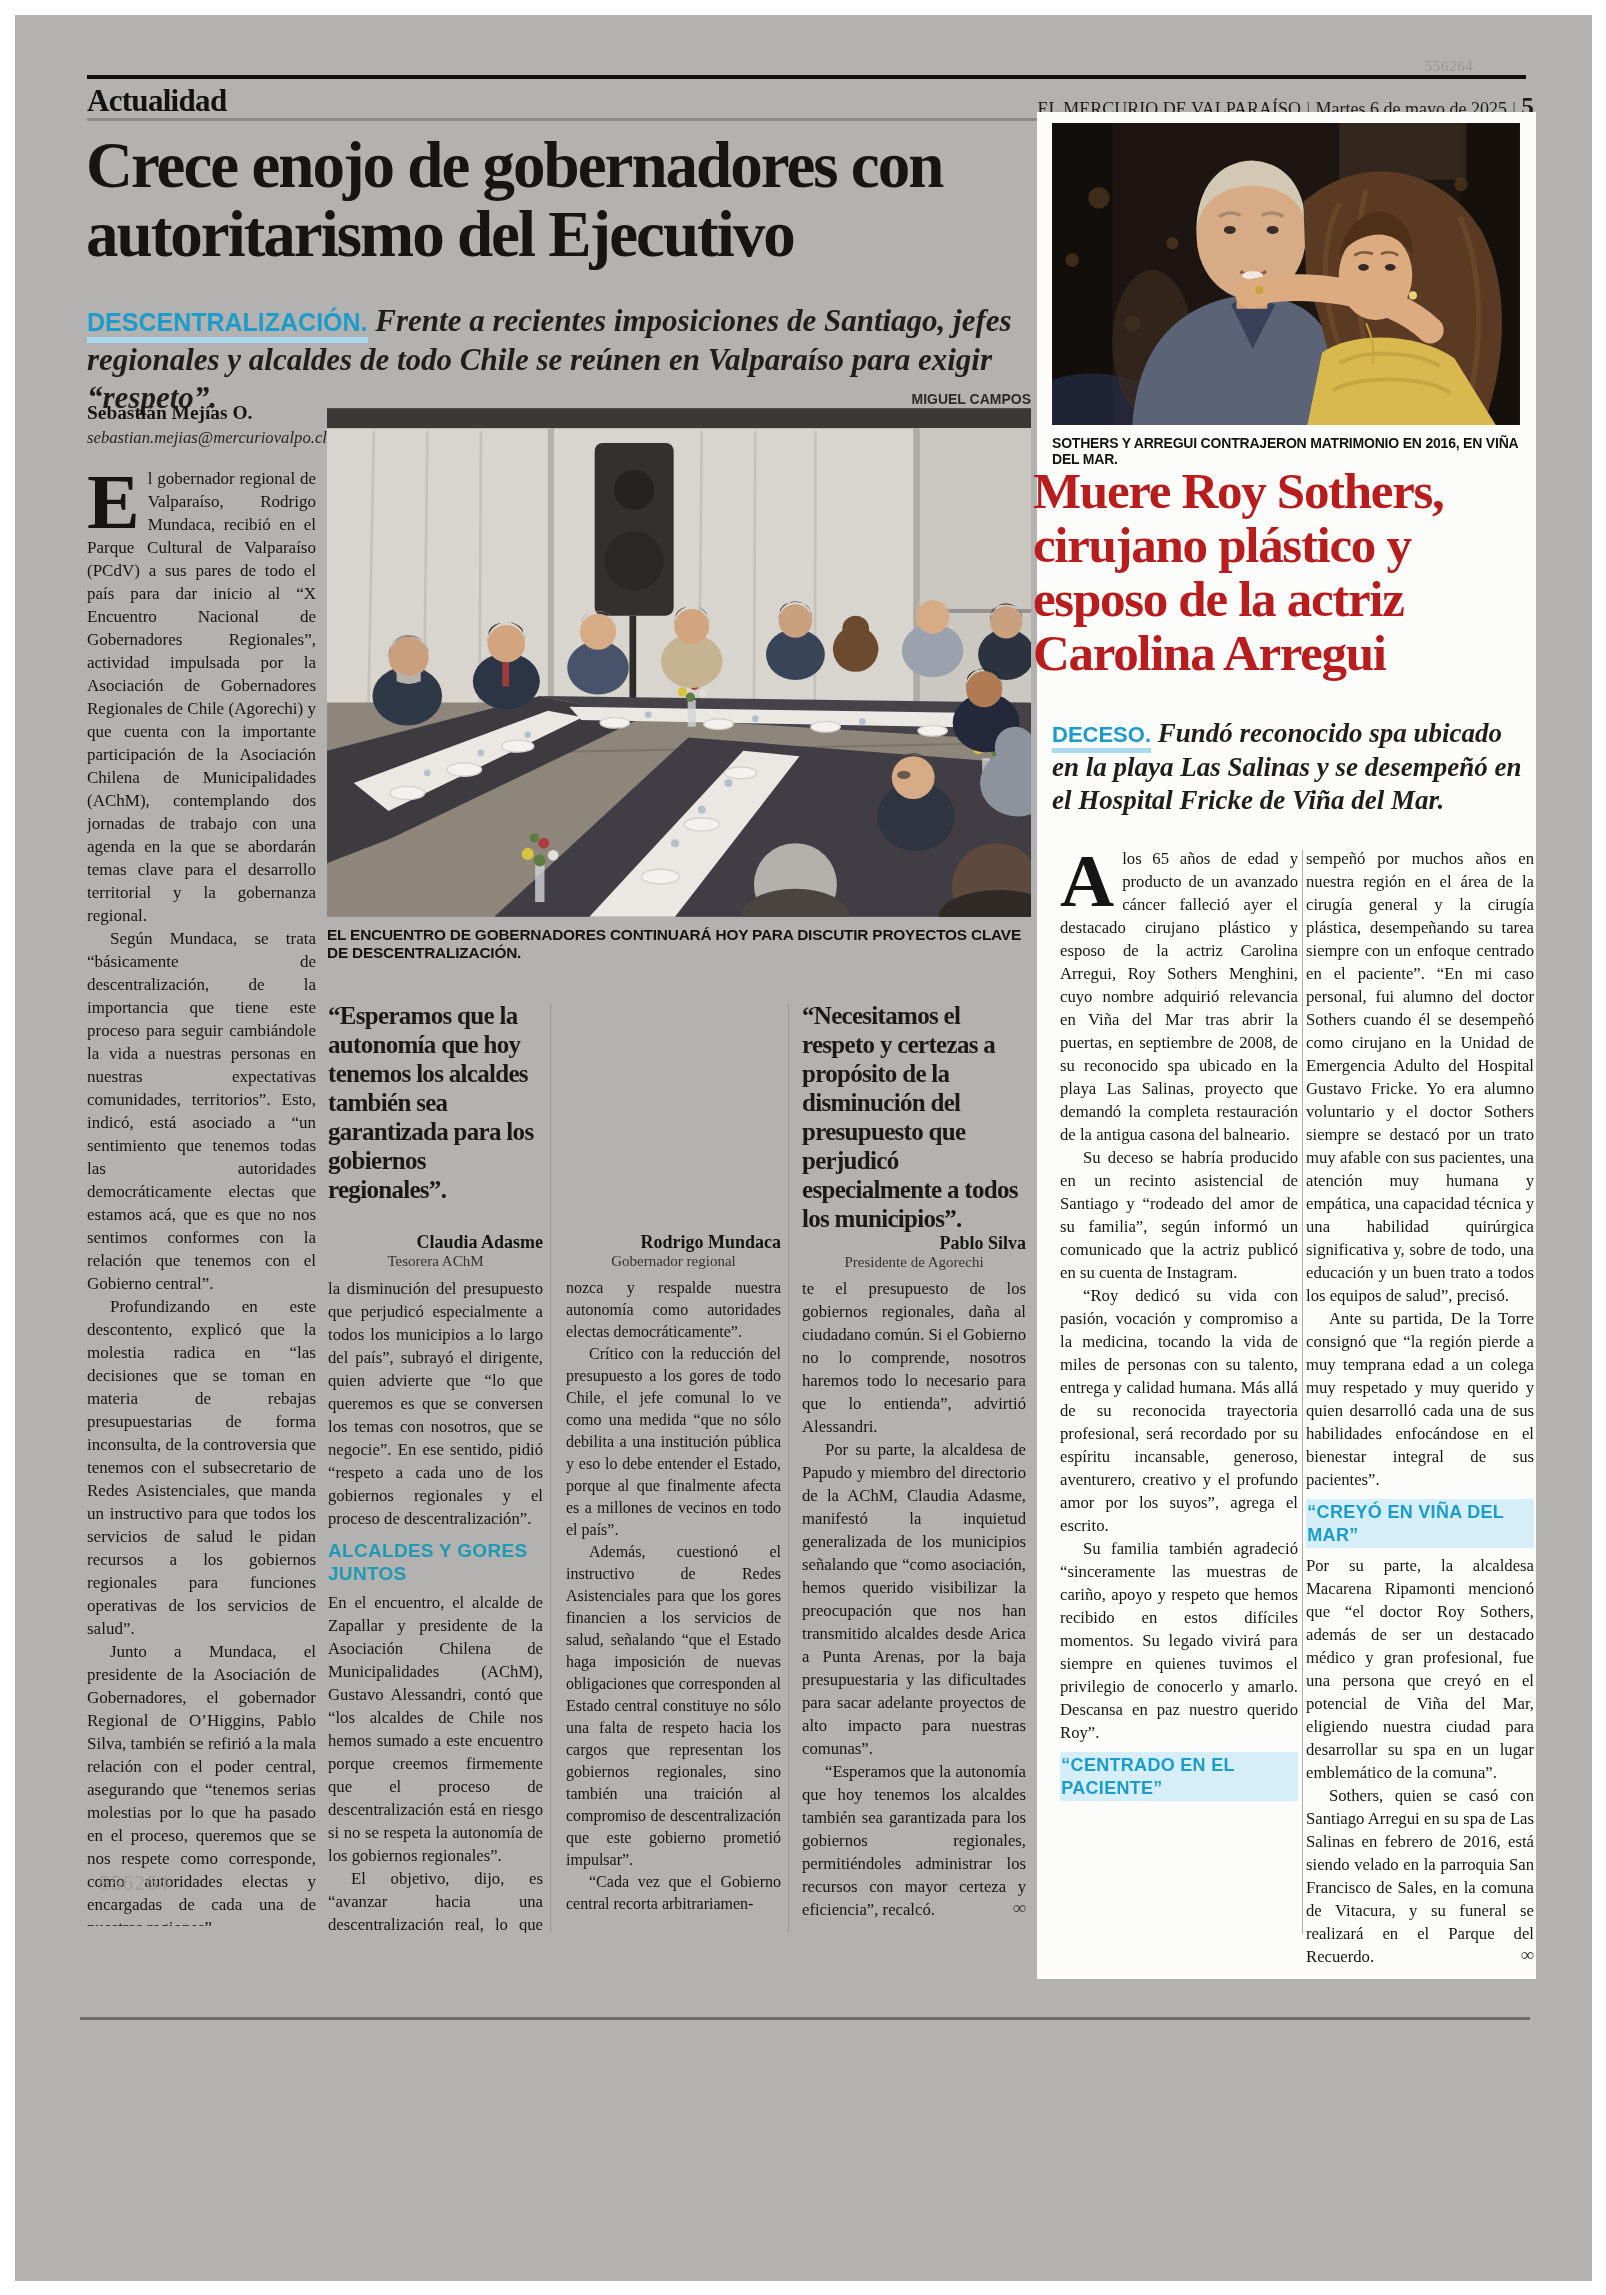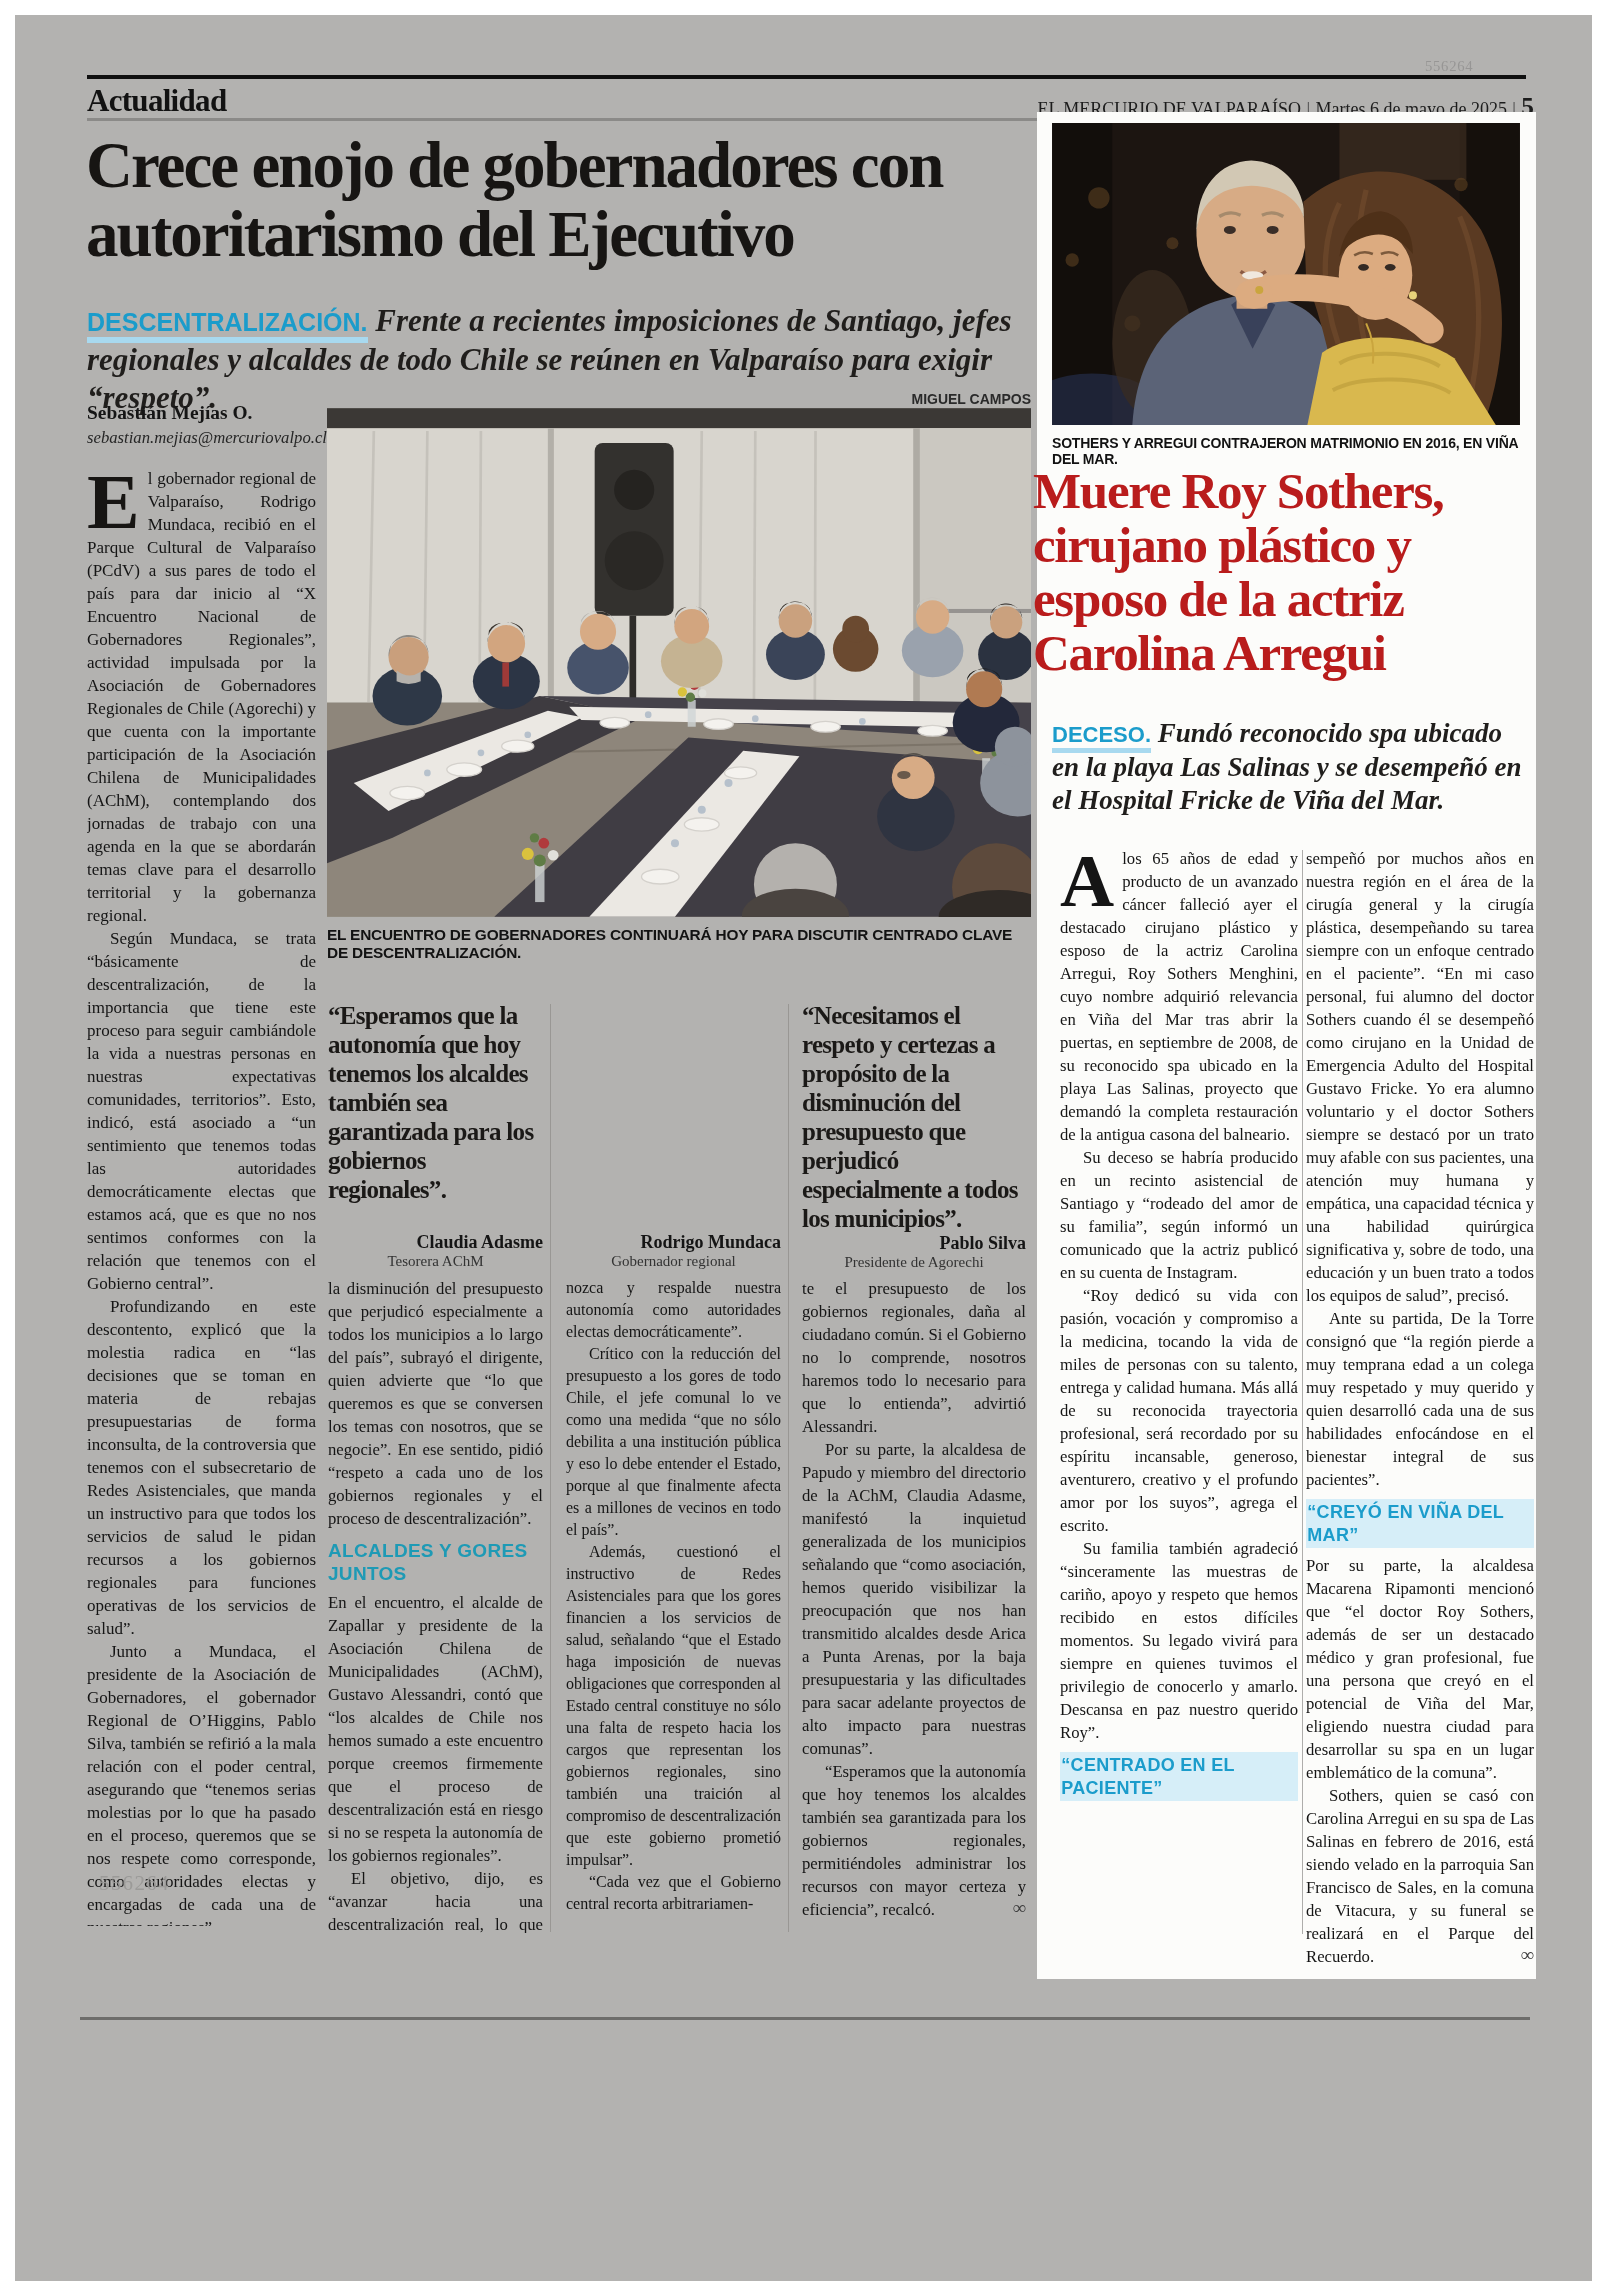--- a/index.html
+++ b/index.html
@@ -242,21 +242,21 @@
             <circle cx="700" cy="712" r="62" fill="#b4b1ad"></circle>
             <ellipse cx="700" cy="758" rx="80" ry="40" fill="#4a4440"></ellipse>
           </g>
         <g>
             <circle cx="1000" cy="716" r="66" fill="#5d4a3c"></circle>
             <ellipse cx="1004" cy="760" rx="90" ry="40" fill="#2f2a26"></ellipse>
           </g>
       </g>
     </svg>
   </div>
-  <div class="abs caption caption-left">EL ENCUENTRO DE GOBERNADORES CONTINUARÁ HOY PARA DISCUTIR CENTRADO CLAVE DE DESCENTRALIZACIÓN.</div>
+  <div class="abs caption caption-left">EL ENCUENTRO DE GOBERNADORES CONTINUARÁ HOY PARA DISCUTIR PROYECTOS CLAVE DE DESCENTRALIZACIÓN.</div>
 
   <div class="pq pq1">
     <div class="pq-text">“Esperamos que la autonomía que hoy tenemos los alcaldes también sea garantizada para los gobiernos regionales”.</div>
     <div class="pq-foot">
         <div class="pq-name">Claudia Adasme</div>
     <div class="pq-role">Tesorera AChM</div>
       </div>
   </div>
   <div class="pq pq2">
     <div class="pq-foot">
@@ -360,19 +360,19 @@
     <p class="ind">Su deceso se habría producido en un recinto asistencial de Santiago y “rodeado del amor de su familia”, según informó un comunicado que la actriz publicó en su cuenta de Instagram.</p>
     <p class="ind">“Roy dedicó su vida con pasión, vocación y compromiso a la medicina, tocando la vida de miles de personas con su talento, entrega y calidad humana. Más allá de su reconocida trayectoria profesional, será recordado por su espíritu incansable, generoso, aventurero, creativo y el profundo amor por los suyos”, agrega el escrito.</p>
     <p class="ind">Su familia también agradeció “sinceramente las muestras de cariño, apoyo y respeto que hemos recibido en estos difíciles momentos. Su legado vivirá para siempre en quienes tuvimos el privilegio de conocerlo y amarlo. Descansa en paz nuestro querido Roy”.</p>
     <div class="subhead-right">“CENTRADO EN EL PACIENTE”</div>
   </div>
   <div class="bodycol colB">
     <p>sempeñó por muchos años en nuestra región en el área de la cirugía general y la cirugía plástica, desempeñando su tarea siempre con un enfoque centrado en el paciente”. “En mi caso personal, fui alumno del doctor Sothers cuando él se desempeñó como cirujano en la Unidad de Emergencia Adulto del Hospital Gustavo Fricke. Yo era alumno voluntario y el doctor Sothers siempre se destacó por un trato muy afable con sus pacientes, una atención muy humana y empática, una capacidad técnica y una habilidad quirúrgica significativa y, sobre de todo, una educación y un buen trato a todos los equipos de salud”, precisó.</p>
     <p class="ind">Ante su partida, De la Torre consignó que “la región pierde a muy temprana edad a un colega muy respetado y muy querido y quien desarrolló cada una de sus habilidades enfocándose en el bienestar integral de sus pacientes”.</p>
     <div class="subhead-right">“CREYÓ EN VIÑA DEL MAR”</div>
     <p>Por su parte, la alcaldesa Macarena Ripamonti mencionó que “el doctor Roy Sothers, además de ser un destacado médico y gran profesional, fue una persona que creyó en el potencial de Viña del Mar, eligiendo nuestra ciudad para desarrollar su spa en un lugar emblemático de la comuna”.</p>
-    <p class="ind"><span>Sothers, quien se casó con Carolina Arregui en su spa de Las Salinas en febrero de 2016, está siendo velado en la parroquia San Francisco de Sales, en la comuna de Vitacura, y su funeral se realizará en el Parque del Recuerdo.</span><span class="endmark">∞</span></p>
+    <p class="ind"><span>Sothers, quien se casó con Santiago Arregui en su spa de Las Salinas en febrero de 2016, está siendo velado en la parroquia San Francisco de Sales, en la comuna de Vitacura, y su funeral se realizará en el Parque del Recuerdo.</span><span class="endmark">∞</span></p>
   </div>
 
   <div class="abs watermark">556264</div>
   <div class="abs rule-footer"></div>
 </div>
 
 
 </body></html>

